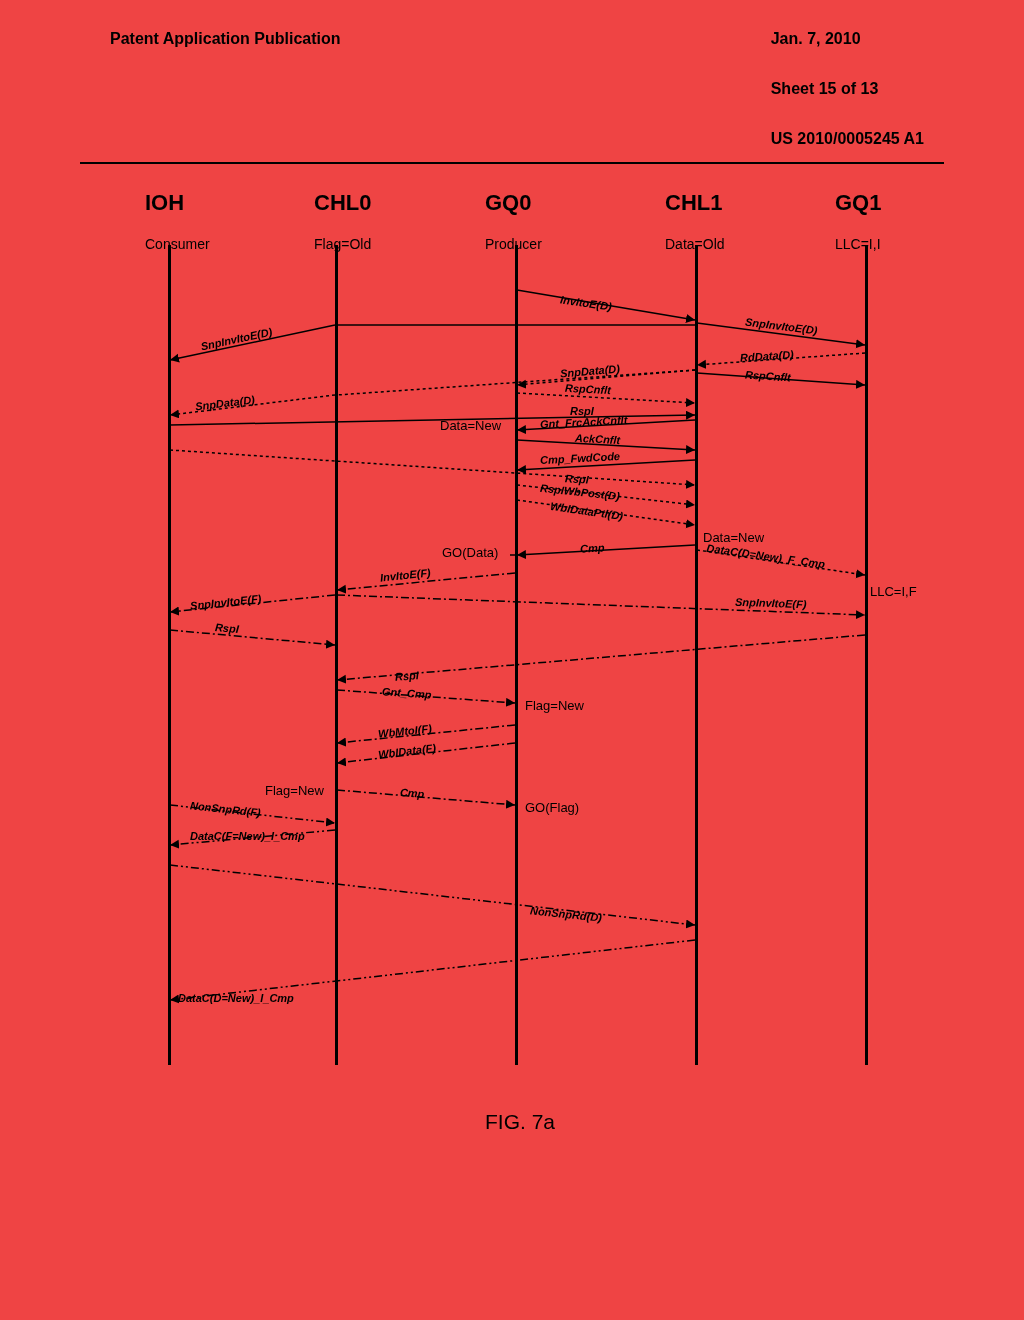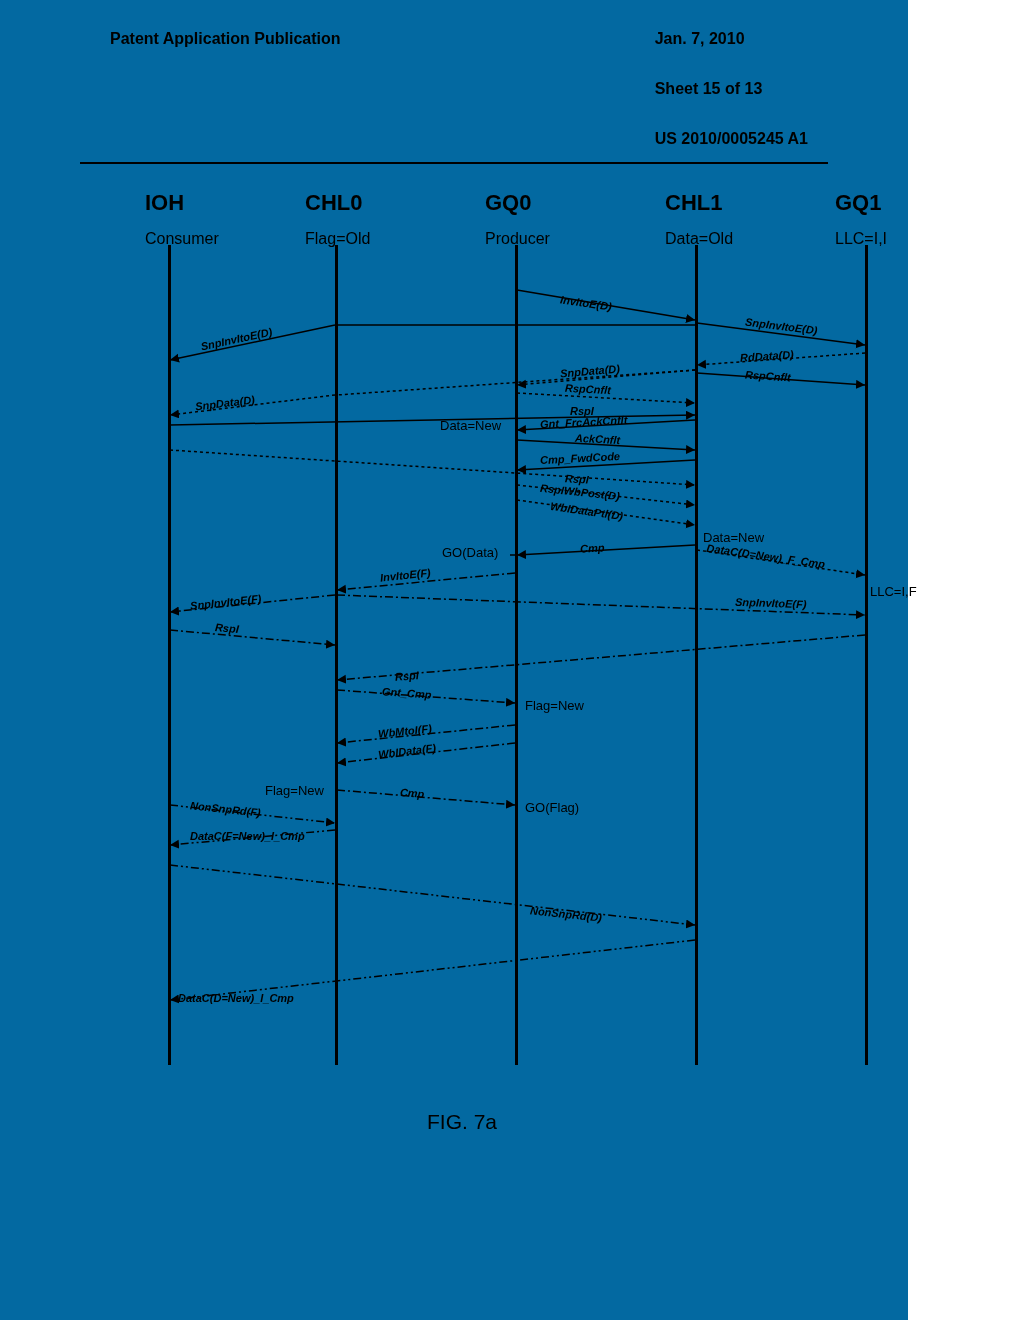--- a/index.html
+++ b/index.html
@@ -4,24 +4,24 @@
   <style>
     body {
       margin: 0;
       padding: 0;
       font-family: Arial, sans-serif;
       background: #fff;
       color: #000;
       width: 1024px;
     }
     .page {
-      width: 908px;
+      width: 1024px;
       height: 1320px;
       position: relative;
-      background: #0369a1;
+      background: #ef4444;
     }
     .header {
       display: flex;
       justify-content: space-between;
       padding: 30px 100px 10px 110px;
       font-size: 16px;
       font-weight: bold;
     }
     .header-right {
       display: flex;
@@ -42,22 +42,22 @@
     }
     .col-hdr {
       position: absolute;
       top: 0;
     }
     .col-title {
       font-size: 22px;
       font-weight: bold;
     }
     .col-sub {
-      font-size: 16px;
-      margin-top: 14px;
+      font-size: 14px;
+      margin-top: 20px;
     }
     .lifeline {
       position: absolute;
       top: 55px;
       width: 3px;
       height: 820px;
       background: #000;
     }
     .msg {
       position: absolute;
@@ -102,21 +102,21 @@
     </div>
   </div>
   <div class="hr-line"></div>
 
   <div class="diagram">
 
     <div class="col-hdr" style="left:25px">
       <div class="col-title">IOH</div>
       <div class="col-sub">Consumer</div>
     </div>
-    <div class="col-hdr" style="left:185px">
+    <div class="col-hdr" style="left:194px">
       <div class="col-title">CHL0</div>
       <div class="col-sub">Flag=Old</div>
     </div>
     <div class="col-hdr" style="left:365px">
       <div class="col-title">GQ0</div>
       <div class="col-sub">Producer</div>
     </div>
     <div class="col-hdr" style="left:545px">
       <div class="col-title">CHL1</div>
       <div class="col-sub">Data=Old</div>

